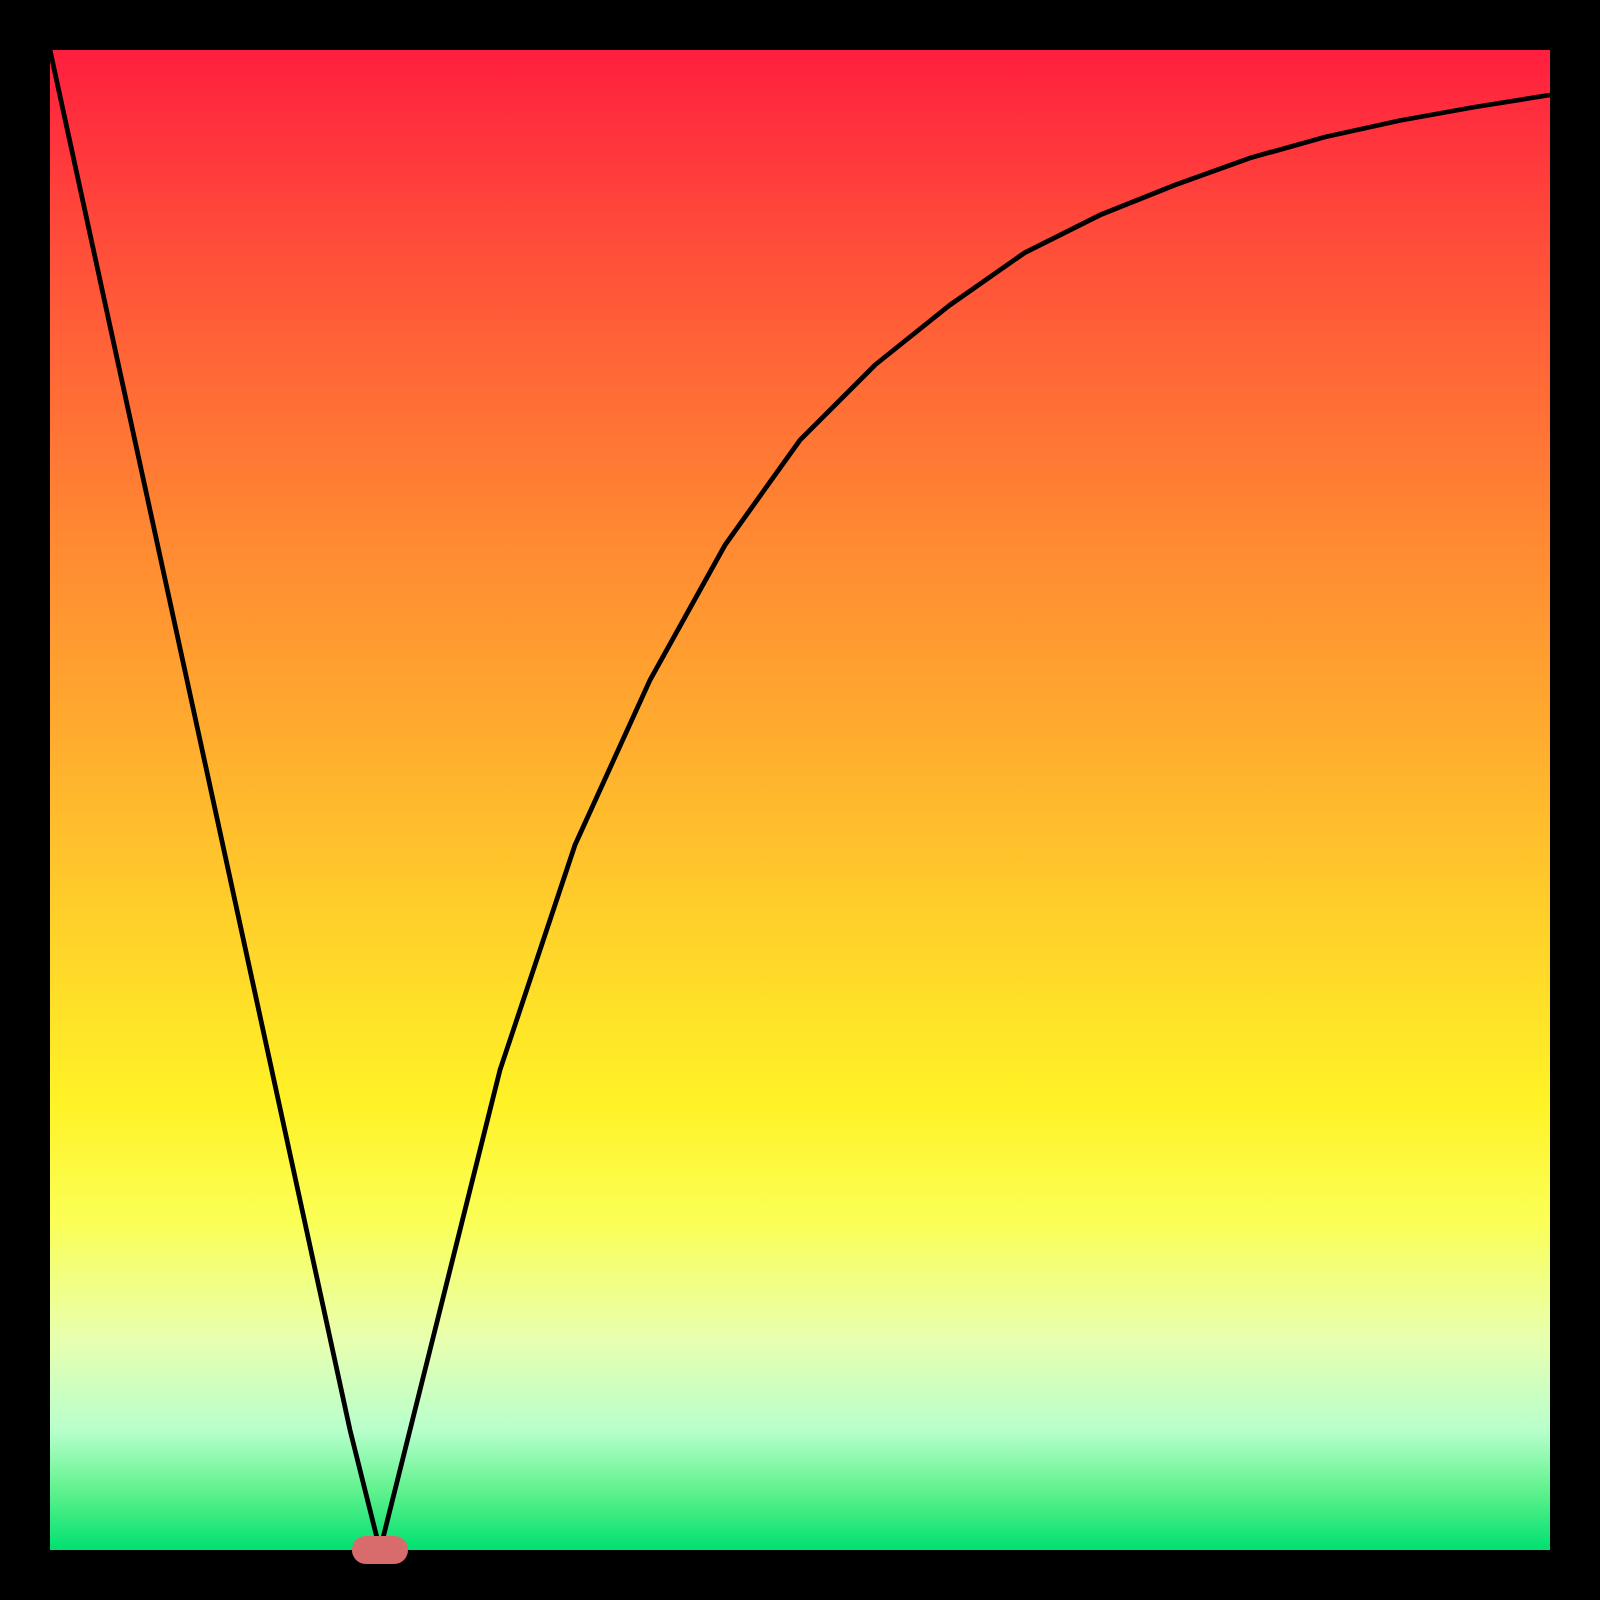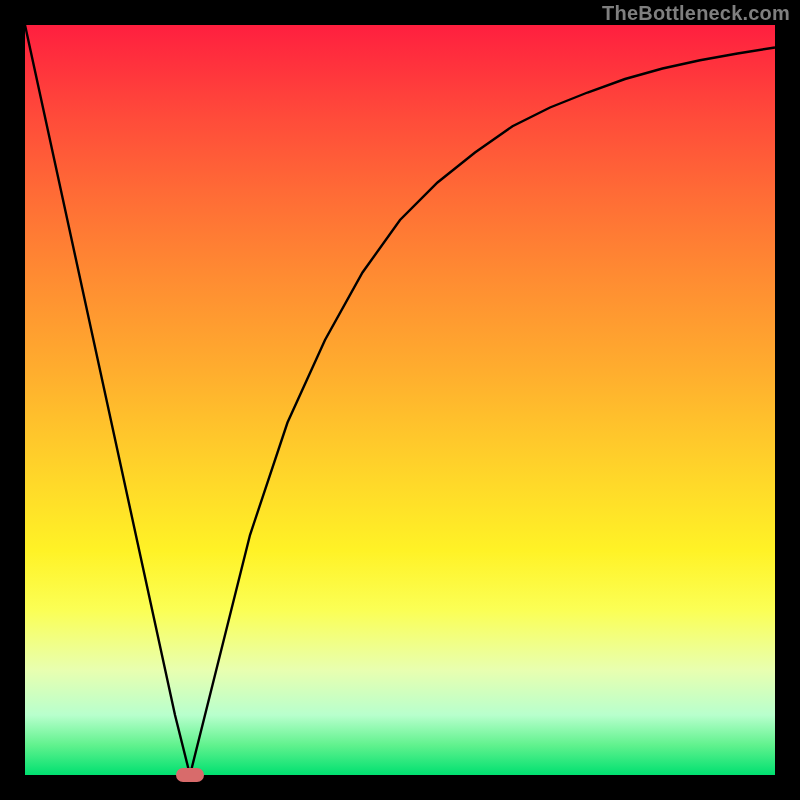--- a/index.html
+++ b/index.html
@@ -61,21 +61,20 @@
     height: 14px;
     border-radius: 7px;
     background: #d86b6b;
     transform: translate(-50%, -50%);
   }
 </style>
 </head>
 <body>
 
 <div class="frame">
-  <div class="attribution">TheBottleneck.com</div>
 
   <div class="plot-area">
     <svg class="curve" viewBox="0 0 750 750" preserveAspectRatio="none">
       <path fill="none" stroke="#000" stroke-width="2.4" d="M0.00 0.00 L37.50 172.50 L75.00 345.00 L112.50 517.50 L150.00 690.00 L165.00 750.00 L187.50 660.00 L225.00 510.00 L262.50 397.50 L300.00 315.00 L337.50 247.50 L375.00 195.00 L412.50 157.50 L450.00 127.50 L487.50 101.25 L525.00 82.50 L562.50 67.50 L600.00 54.00 L637.50 43.50 L675.00 35.25 L712.50 28.50 L750.00 22.50" id="curve-path"></path>
     </svg>
     <div class="marker" id="marker" style="left: 165px; top: 750px;"></div>
   </div>
 </div>
 
 </body></html>

